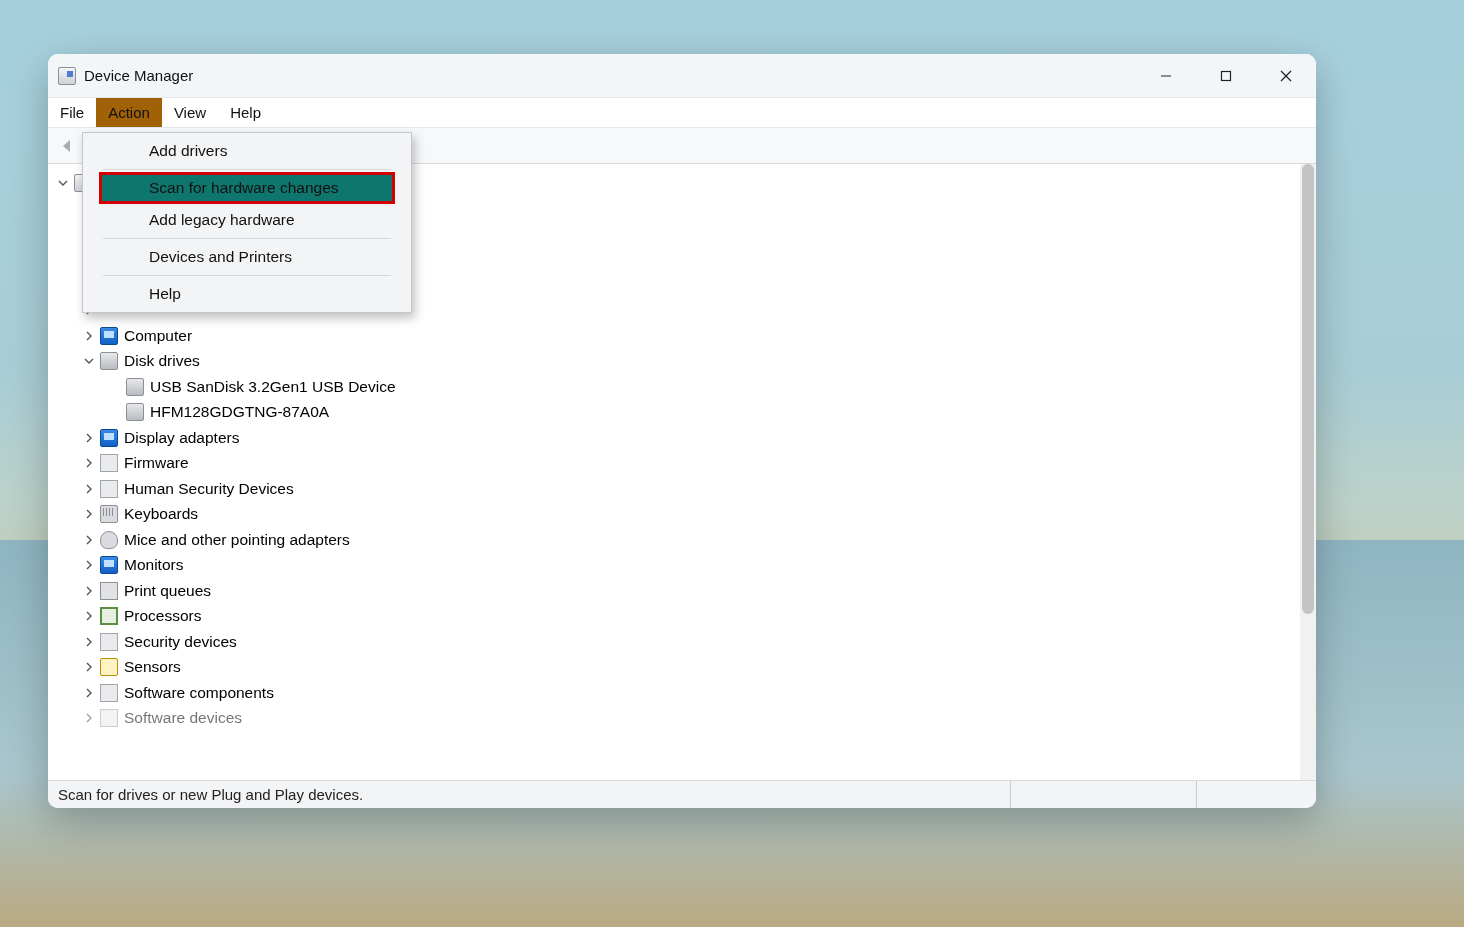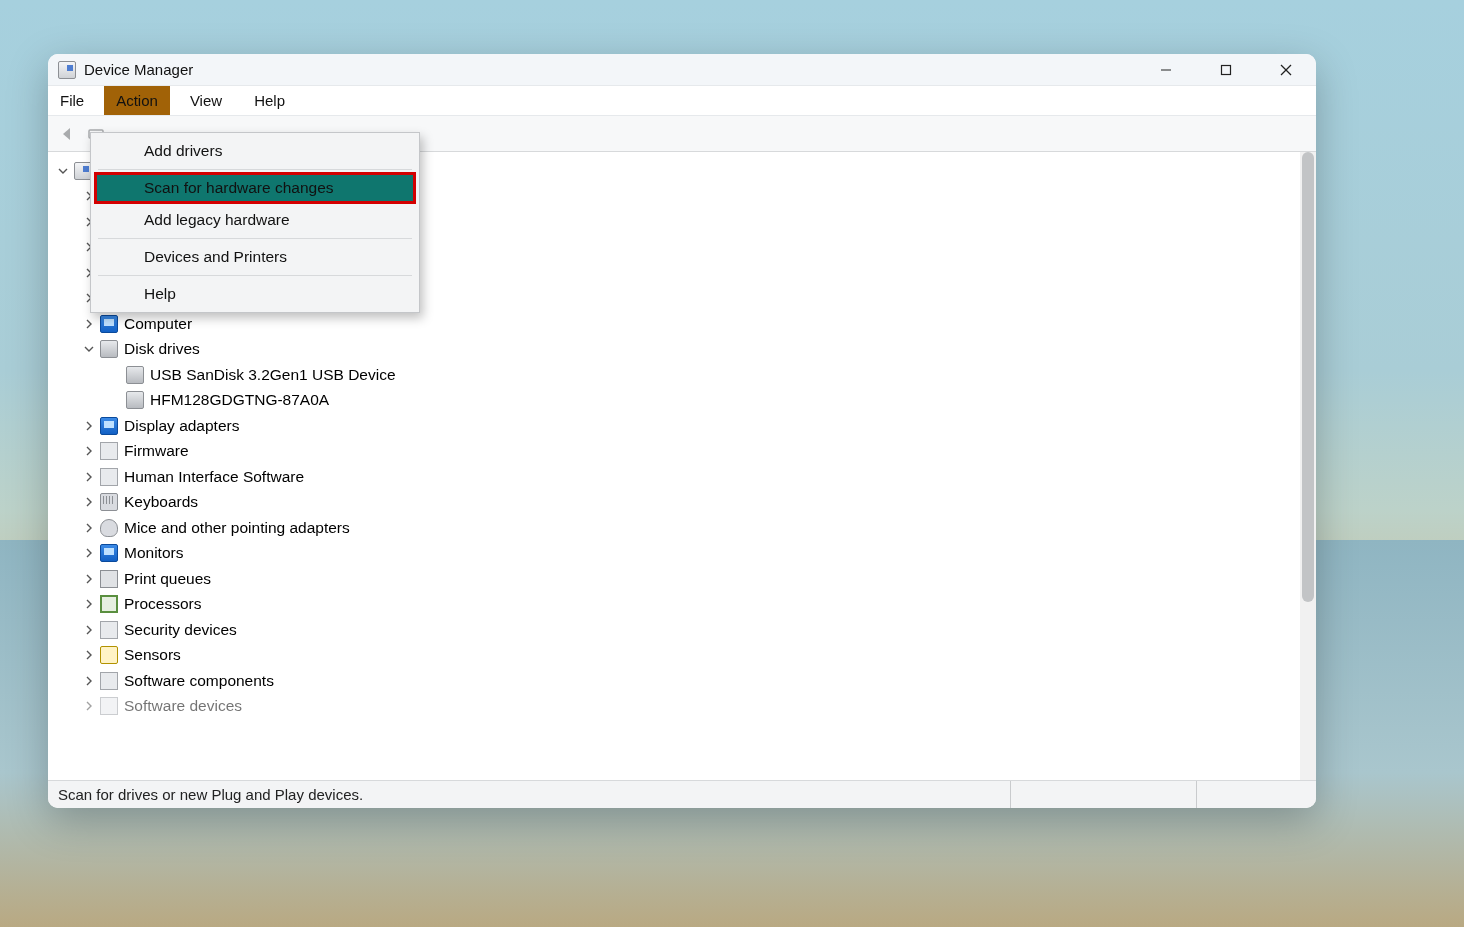--- a/index.html
+++ b/index.html
@@ -16,38 +16,37 @@
     position: absolute;
     left: 48px; top: 54px;
     width: 1268px; height: 754px;
     background: #fff;
     border-radius: 10px;
     box-shadow: 0 12px 40px rgba(0,0,0,.25);
     display: flex; flex-direction: column;
     overflow: hidden;
   }
   .titlebar {
-    height: 32px;
+    height: 44px;
     background: #f3f6f9;
     display: flex; align-items: center;
     padding-left: 10px;
     border-bottom: 1px solid #e6e9ec;
   }
   .titlebar .app-icon { width: 18px; height: 18px; margin-right: 8px; }
   .titlebar .title { font-size: 15px; color: #111; }
   .win-controls { margin-left: auto; display:flex; }
   .win-btn { width: 60px; height: 44px; display:flex; align-items:center; justify-content:center; }
   .win-btn svg { pointer-events:none; }
   .menubar {
     height: 30px;
     display:flex; align-items:stretch;
     background: #fff;
     border-bottom:1px solid #e6e9ec;
     font-size: 15px;
-    gap: 8px;
   }
   .menu-item {
     padding: 4px 12px;
     display:flex; align-items:center;
     color:#111;
   }
   .menu-item.active { background:#a16207; }
   .toolbar {
     height: 36px;
     background:#f7f8f9;
@@ -96,27 +95,27 @@
     font-size:15px;
     color:#222;
   }
   .statusbar .status-text { padding-left:10px; flex:0 0 auto; }
   .status-sep { border-left:1px solid #c9cbcd; height:100%; }
   .status-cell1 { margin-left:auto; width:186px;}
   .status-cell2 { width:120px;}
   
   .dropdown {
     position:absolute;
-    left:42px; top:78px;
+    left:34px; top:78px;
     width:330px;
     background:#f3f4f5;
     border:1px solid #c4c6c9;
     box-shadow: 3px 5px 10px rgba(0,0,0,.25);
     z-index:5;
-    padding:2px 3px;
+    padding:2px 16px;
   }
   .dd-item {
     height:32px;
     display:flex; align-items:center;
     padding-left:50px;
     font-size:15.5px;
     color:#111;
   }
   .dd-item.highlight {
     box-shadow: inset 0 0 0 3px #d30000;
@@ -280,21 +279,21 @@
         <span class="node-icon ic-generic"></span>
         <span class="cat-label">Firmware</span>
       </div>
       <div class="tree-row" style="--indent:28px">
         <span class="arrow">
             <svg width="10" height="10">
               <path d="M3 1 L7 5 L3 9" fill="none" stroke="#555" stroke-width="1.4"></path>
             </svg>
           </span>
         <span class="node-icon ic-generic"></span>
-        <span class="cat-label">Human Interface Software</span>
+        <span class="cat-label">Human Security Devices</span>
       </div>
       <div class="tree-row" style="--indent:28px">
         <span class="arrow">
             <svg width="10" height="10">
               <path d="M3 1 L7 5 L3 9" fill="none" stroke="#555" stroke-width="1.4"></path>
             </svg>
           </span>
         <span class="node-icon ic-keyboard"></span>
         <span class="cat-label">Keyboards</span>
       </div>

